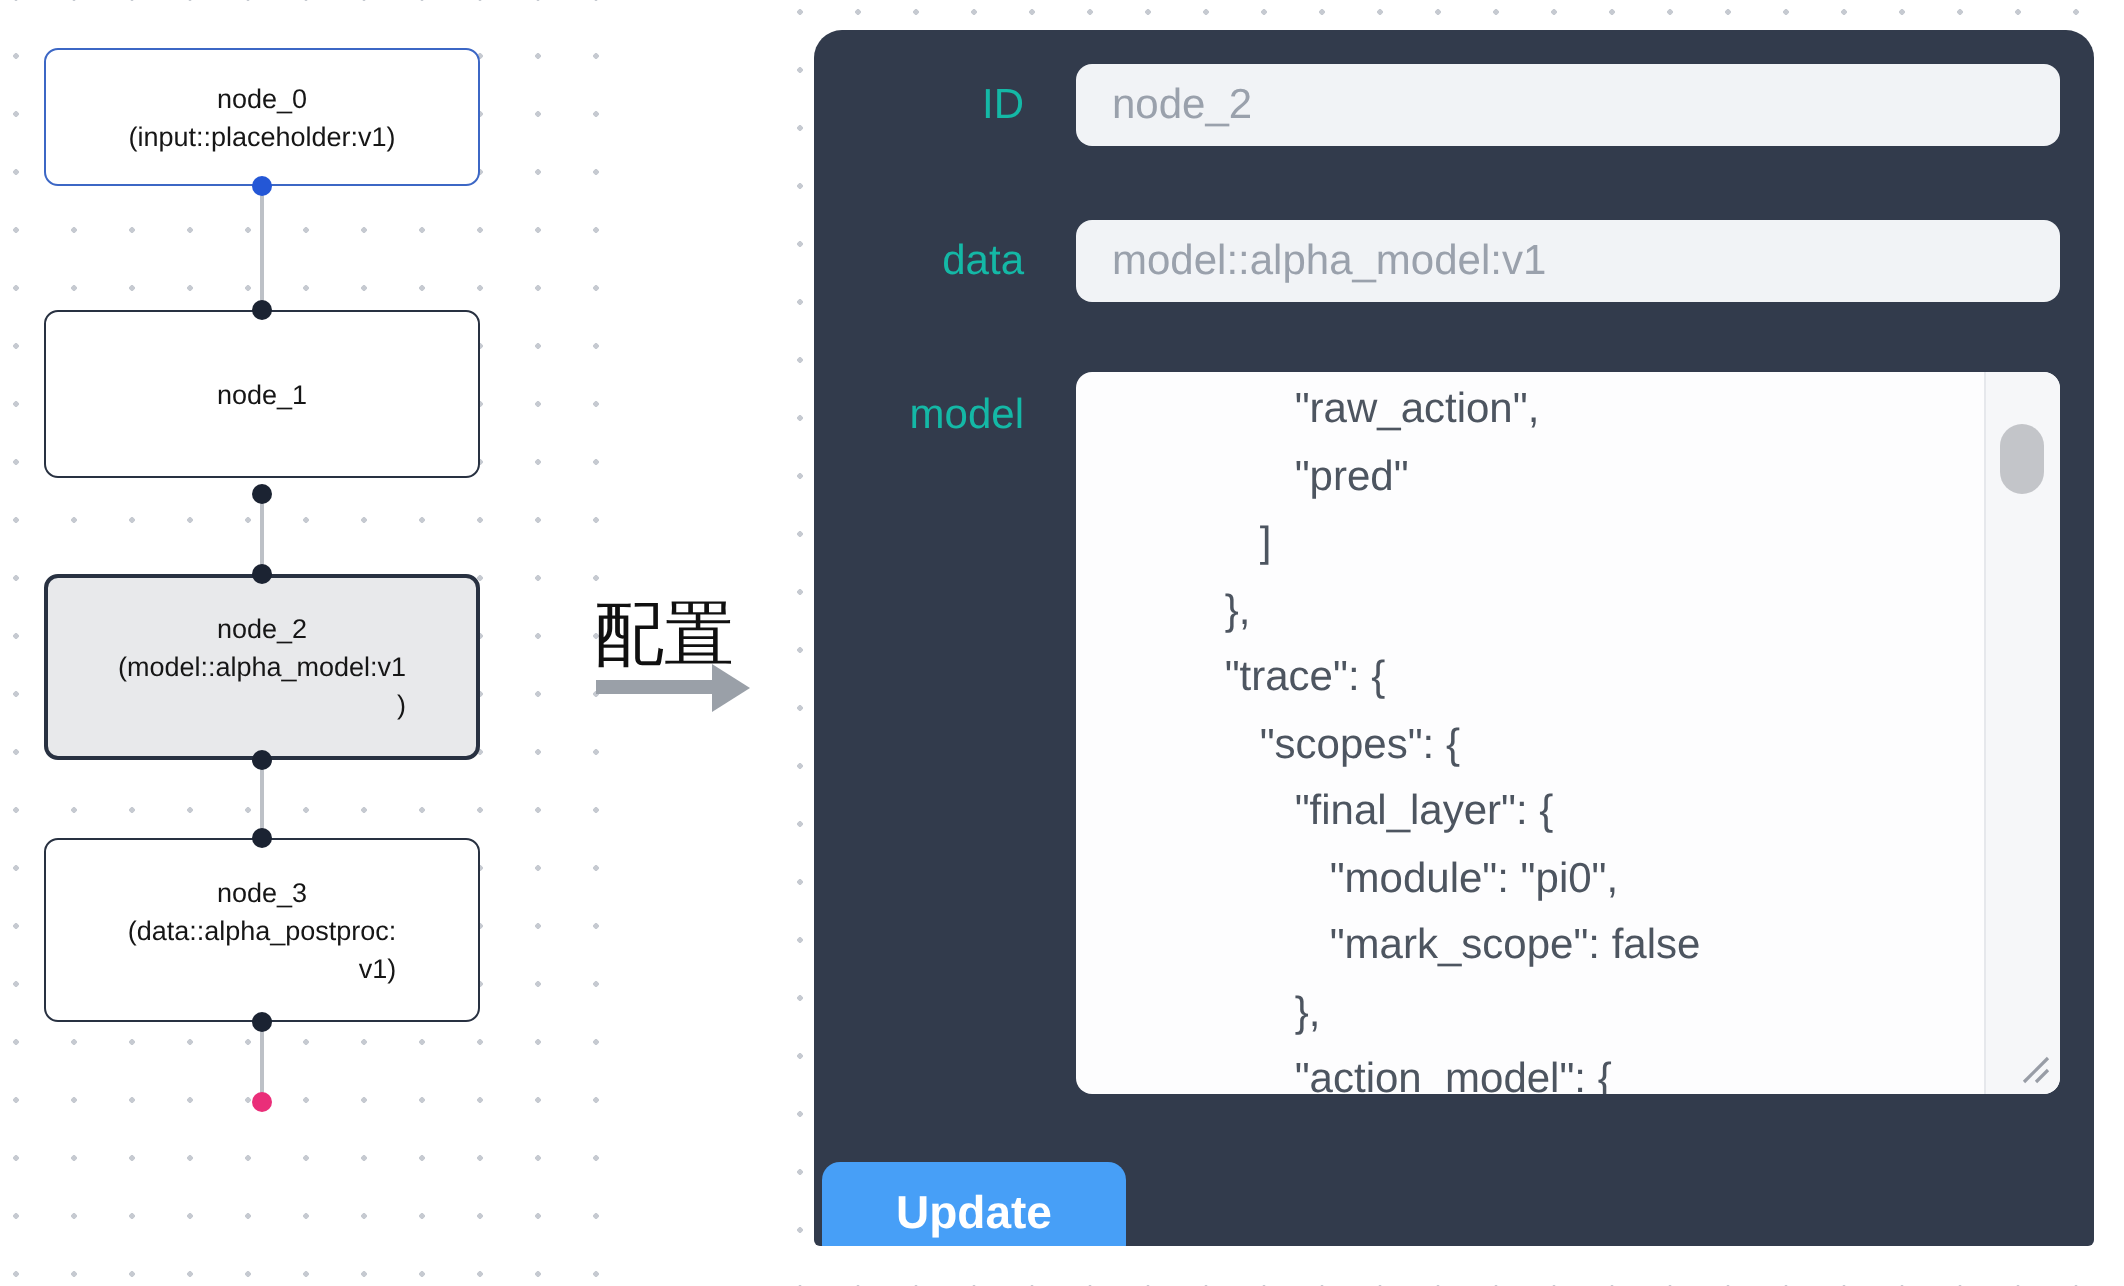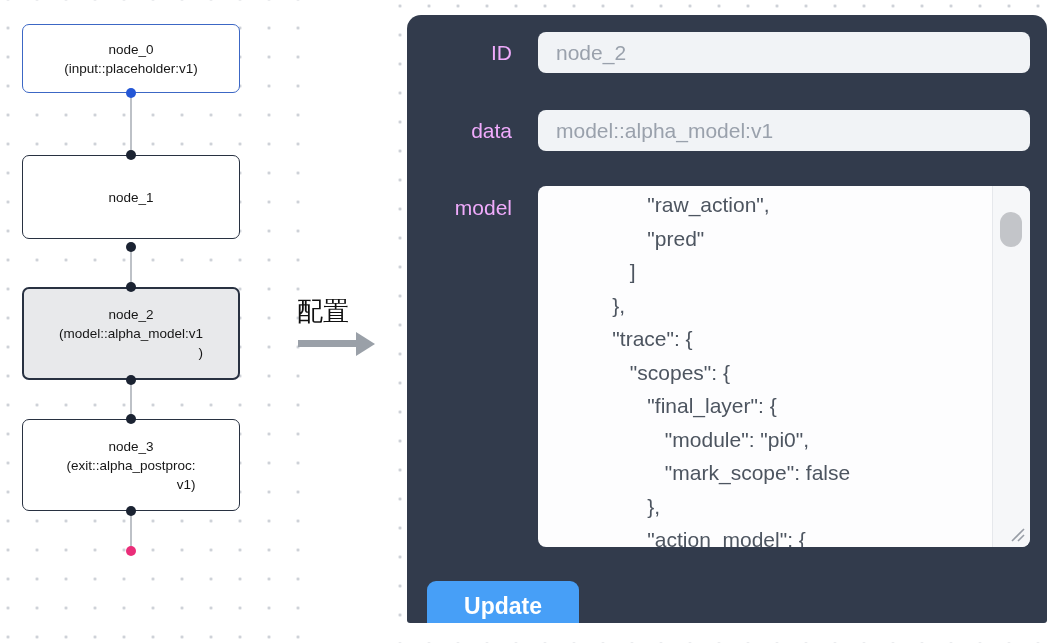--- a/index.html
+++ b/index.html
@@ -30,32 +30,32 @@
   #edge-1{top:247px;height:40px;}
   #edge-2{top:380px;height:39px;}
   #edge-3{top:511px;height:40px;}
 
   .port{position:absolute;left:126px;width:10px;height:10px;border-radius:50%;
         background:#1b2332;z-index:3;}
   .port.blue{background:#2457d6;}
   .port.pink{background:#ea2e79;}
 
   
-  #arrow-label{position:absolute;left:297px;top:294px;width:74px;font-size:26px;
+  #arrow-label{position:absolute;left:297px;top:294px;width:74px;font-size:35px;
                color:#101010;text-align:left;z-index:2;}
   #arrow-shaft{position:absolute;left:298px;top:340px;width:58px;height:7px;
                background:#9aa0a8;z-index:2;}
   #arrow-head{position:absolute;left:356px;top:332px;width:0;height:0;z-index:2;
               border-top:12px solid transparent;border-bottom:12px solid transparent;
               border-left:19px solid #9aa0a8;}
 
   
   #config-panel{position:absolute;left:407px;top:15px;width:640px;height:608px;
                 background:#323b4c;border-radius:14px 14px 3px 3px;overflow:hidden;z-index:4;}
-  .plabel{position:absolute;left:0;width:105px;text-align:right;color:#f0abfc;
+  .plabel{position:absolute;left:0;width:105px;text-align:right;color:#14b8a6;
           font-size:21px;line-height:22px;}
   #id-label{top:27px;}
   #type-label{top:105px;}
   #config-label{top:182px;}
   .pinput{position:absolute;left:131px;width:492px;height:41px;box-sizing:border-box;
           background:#f1f3f6;border:none;outline:none;border-radius:8px;color:#9aa1ac;
           font-size:21px;padding:0 18px;font-family:"Liberation Sans",sans-serif;}
   #id-input{top:17px;}
   #type-input{top:95px;}
 
@@ -63,21 +63,21 @@
                  background:#fdfdfe;border-radius:8px;overflow:hidden;}
   #config-code{position:absolute;left:0;top:0;right:38px;bottom:0;padding:2px 0 0 16px;
                white-space:pre;overflow:hidden;color:#4d5560;font-size:21px;
                line-height:33.5px;font-family:"Liberation Sans",sans-serif;}
   #config-scrollbar{position:absolute;right:0;top:0;bottom:0;width:37px;background:#f6f7f9;
                     border-left:1px solid #e6e8ec;border-radius:0 8px 8px 0;}
   #scrollbar-thumb{position:absolute;left:7px;top:26px;width:22px;height:35px;
                    background:#c3c5c9;border-radius:11px;}
   #resize-grip{position:absolute;right:3px;bottom:3px;width:18px;height:18px;}
 
-  #update-button{position:absolute;left:20px;top:566px;width:152px;height:50px;
+  #update-button{position:absolute;left:4px;top:566px;width:152px;height:50px;
                  background:#479ff7;border:none;border-radius:9px;color:#ffffff;
                  font-size:23px;font-weight:700;cursor:pointer;
                  font-family:"Liberation Sans",sans-serif;}
 </style>
 </head>
 <body>
 
 <div id="stage">
 
   <div id="flow-canvas" class="dot-canvas"></div>
@@ -95,21 +95,21 @@
   <div class="node" id="node-1">
     <div class="ttl">node_1</div>
   </div>
   <div class="node" id="node-2">
     <div class="ttl">node_2</div>
     <div class="sub">(model::alpha_model:v1
 )</div>
   </div>
   <div class="node" id="node-3">
     <div class="ttl">node_3</div>
-    <div class="sub">(exit::alpha_postproc:
+    <div class="sub">(data::alpha_postproc:
 v1)</div>
   </div>
 
   <div class="port blue" style="top:88px"></div>
   <div class="port" style="top:150px"></div>
   <div class="port" style="top:242px"></div>
   <div class="port" style="top:282px"></div>
   <div class="port" style="top:375px"></div>
   <div class="port" style="top:414px"></div>
   <div class="port" style="top:506px"></div>

